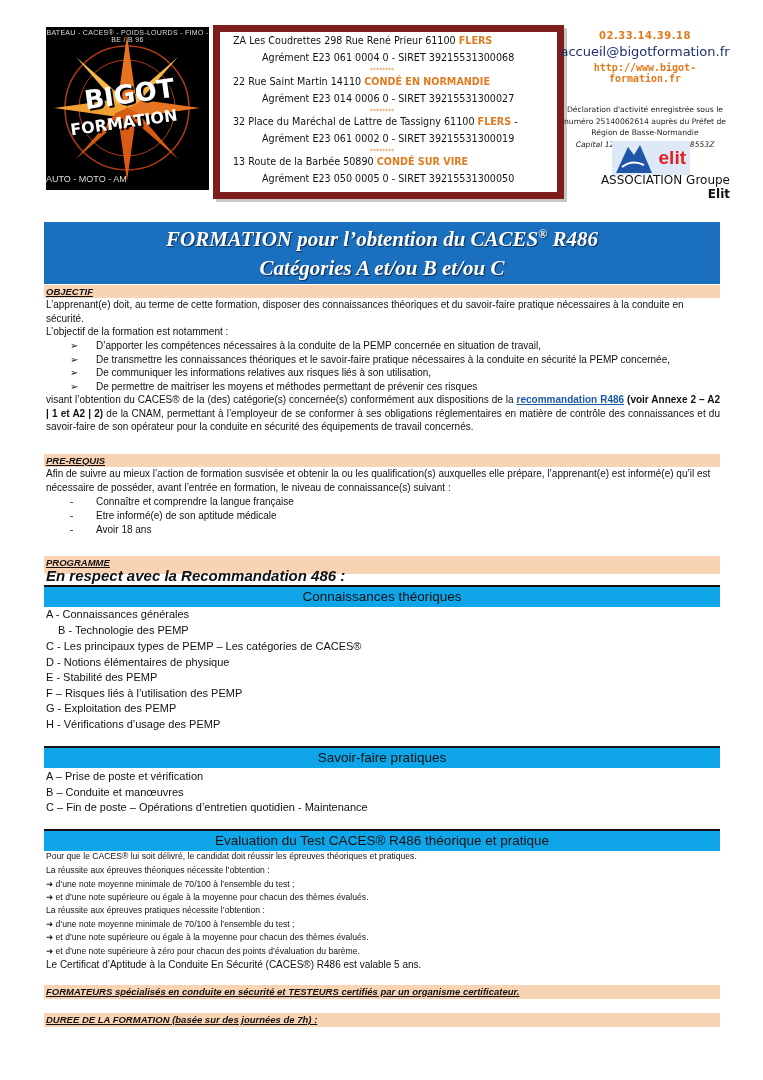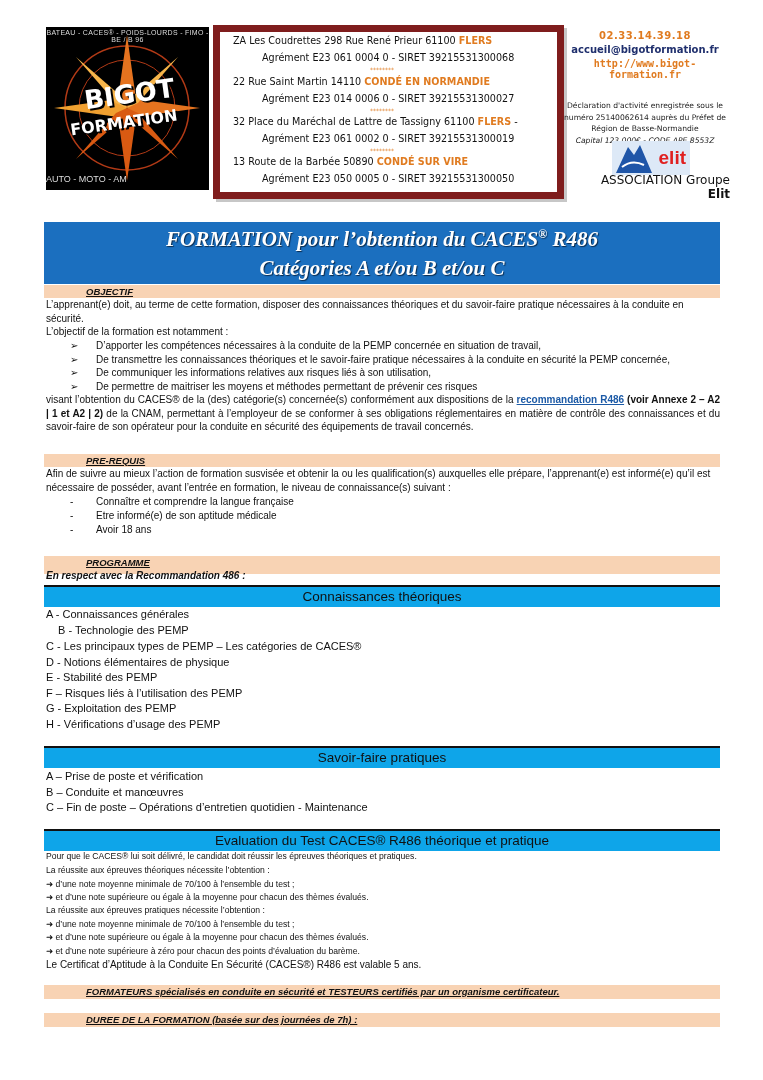--- a/index.html
+++ b/index.html
@@ -10,37 +10,37 @@
   .logo svg { width: 100%; height: 100%; display: block; }
 
   .addr-box { position: absolute; left: 213px; top: 25px; width: 337px; height: 160px; border: 7px solid #7f1d1d; box-shadow: 3px 3px 0 #c7c7c7; background: #fff; font-family: "DejaVu Sans", sans-serif; font-size: 10px; color: #111; }
   .addr-line { position: absolute; left: 13px; white-space: nowrap; font-size: 9.6px; }
   .addr-line .city { color: #e07b20; font-weight: bold; }
   .agr-line { position: absolute; left: 42px; white-space: nowrap; font-size: 9.6px; }
   .stars { position: absolute; left: 150px; font-size: 6px; color: #e07b20; letter-spacing: 0; }
 
   .contact { position: absolute; left: 560px; top: 30px; width: 170px; text-align: center; font-family: "DejaVu Sans", sans-serif; }
   .contact .phone { color: #e07b20; font-weight: bold; font-size: 10px; letter-spacing: 0.5px; }
-  .contact .email { color: #1f2f6d; font-weight: bold; font-size: 10px; margin-top: 3px; }
+  .contact .email { color: #1f2f6d; font-weight: normal; font-size: 13px; margin-top: 3px; }
   .contact .web { color: #e07b20; font-weight: bold; font-size: 10px; margin-top: 3px; font-family: "DejaVu Sans Mono", monospace; }
   .contact .decl { font-size: 7.6px; color: #222; line-height: 11.5px; margin-top: 20px; }
   .elit-logo { position: absolute; left: 612px; top: 141px; width: 78px; height: 34px; background: #dde9f7; }
   .elit-logo .elit-txt { position: absolute; right: 4px; top: 6px; color: #e02020; font-weight: bold; font-size: 19px; font-family: "Liberation Sans", sans-serif; }
   .assoc { position: absolute; left: 590px; top: 173px; width: 140px; text-align: right; font-size: 12px; font-family: "DejaVu Sans", sans-serif; }
   .assoc b { font-weight: bold; }
 
   
   .banner { position: absolute; left: 44px; top: 222px; width: 676px; height: 62px; background: #1b6fbf; color: #fff; text-align: center; font-family: "Liberation Serif", serif; font-style: italic; font-weight: bold; text-shadow: 1px 1px 1px #0b2a4b; }
   .banner .t1 { font-size: 21px; margin-top: 5px; }
   .banner .t2 { font-size: 21px; margin-top: 4px; }
   .banner sup { font-size: 12px; }
 
   
   .sec-bar { position: absolute; left: 44px; width: 676px; background: #f8d3b4; }
-  .sec-label { font-size: 9.5px; font-weight: bold; font-style: italic; text-decoration: underline; padding-left: 2px; line-height: 13px; margin-left: 40px; }
+  .sec-label { font-size: 9.5px; font-weight: bold; font-style: italic; text-decoration: underline; padding-left: 2px; line-height: 13px; }
   .txt { position: absolute; left: 46px; width: 674px; font-size: 10px; line-height: 13.5px; color: #111; }
   .bullet { position: absolute; left: 70px; font-size: 10px; line-height: 13.5px; }
   .bullet .mark { display: inline-block; width: 26px; }
   .link { color: #1c5aa6; text-decoration: underline; font-weight: bold; }
   .justify { text-align: justify; }
 
   .center-bar { position: absolute; left: 44px; width: 676px; background: #0ea5e9; text-align: center; font-size: 13.5px; line-height: 20px; border-top: 2px solid #111; }
   .item { position: absolute; left: 46px; font-size: 11px; line-height: 16px; }
   .small { position: absolute; left: 46px; font-size: 8.6px; line-height: 13.5px; }
 </style>
@@ -123,21 +123,21 @@
   <div class="sec-label">PRE-REQUIS</div>
 </div>
 <div class="txt" style="top:467px;">Afin de suivre au mieux l’action de formation susvisée et obtenir la ou les qualification(s) auxquelles elle prépare, l’apprenant(e) est informé(e) qu’il est nécessaire de posséder, avant l’entrée en formation, le niveau de connaissance(s) suivant :</div>
 <div class="bullet" style="top:495px;"><span class="mark">-</span><span>Connaître et comprendre la langue française</span></div>
 <div class="bullet" style="top:509px;"><span class="mark">-</span><span>Etre informé(e) de son aptitude médicale</span></div>
 <div class="bullet" style="top:523px;"><span class="mark">-</span><span>Avoir 18 ans</span></div>
 
 <div class="sec-bar" style="top:556px;height:18px;">
   <div class="sec-label">PROGRAMME</div>
 </div>
-<div class="txt" style="top:569px;font-weight:bold;font-style:italic;font-size:10px;">En respect avec la Recommandation 486 :</div>
+<div class="txt" style="top:569px;font-weight:bold;font-style:italic;font-size:15px;">En respect avec la Recommandation 486 :</div>
 
 <div class="center-bar" style="top:585px;">Connaissances théoriques</div>
 <div class="item" style="top:606px;">A - Connaissances générales</div>
 <div class="item" style="top:622px;padding-left:12px;">B - Technologie des PEMP</div>
 <div class="item" style="top:638px;">C - Les principaux types de PEMP – Les catégories de CACES®</div>
 <div class="item" style="top:654px;">D - Notions élémentaires de physique</div>
 <div class="item" style="top:669px;">E - Stabilité des PEMP</div>
 <div class="item" style="top:685px;">F – Risques liés à l’utilisation des PEMP</div>
 <div class="item" style="top:700px;">G - Exploitation des PEMP</div>
 <div class="item" style="top:716px;">H - Vérifications d’usage des PEMP</div>

